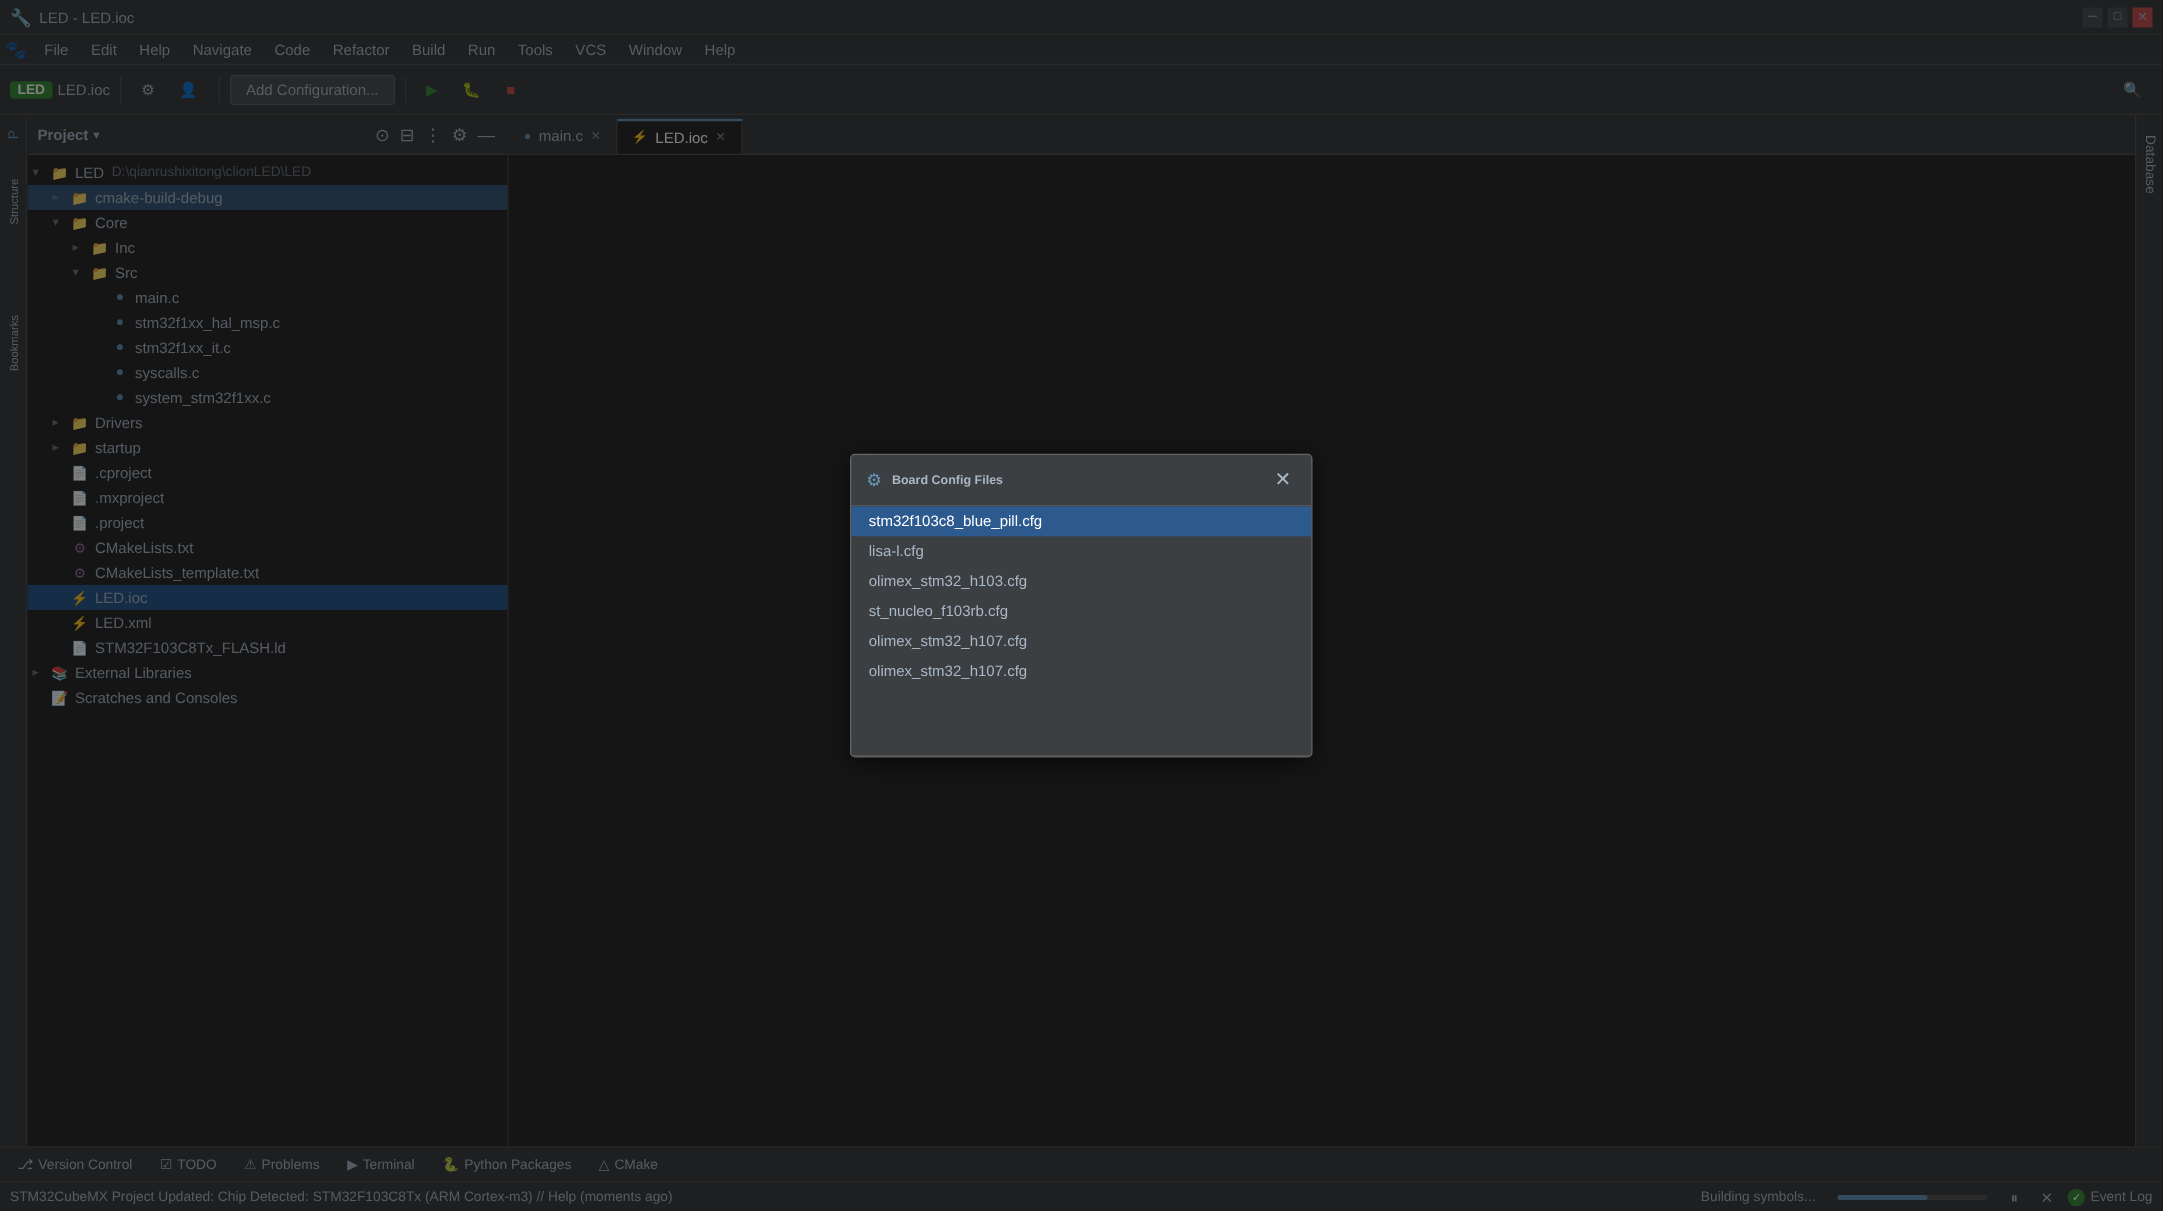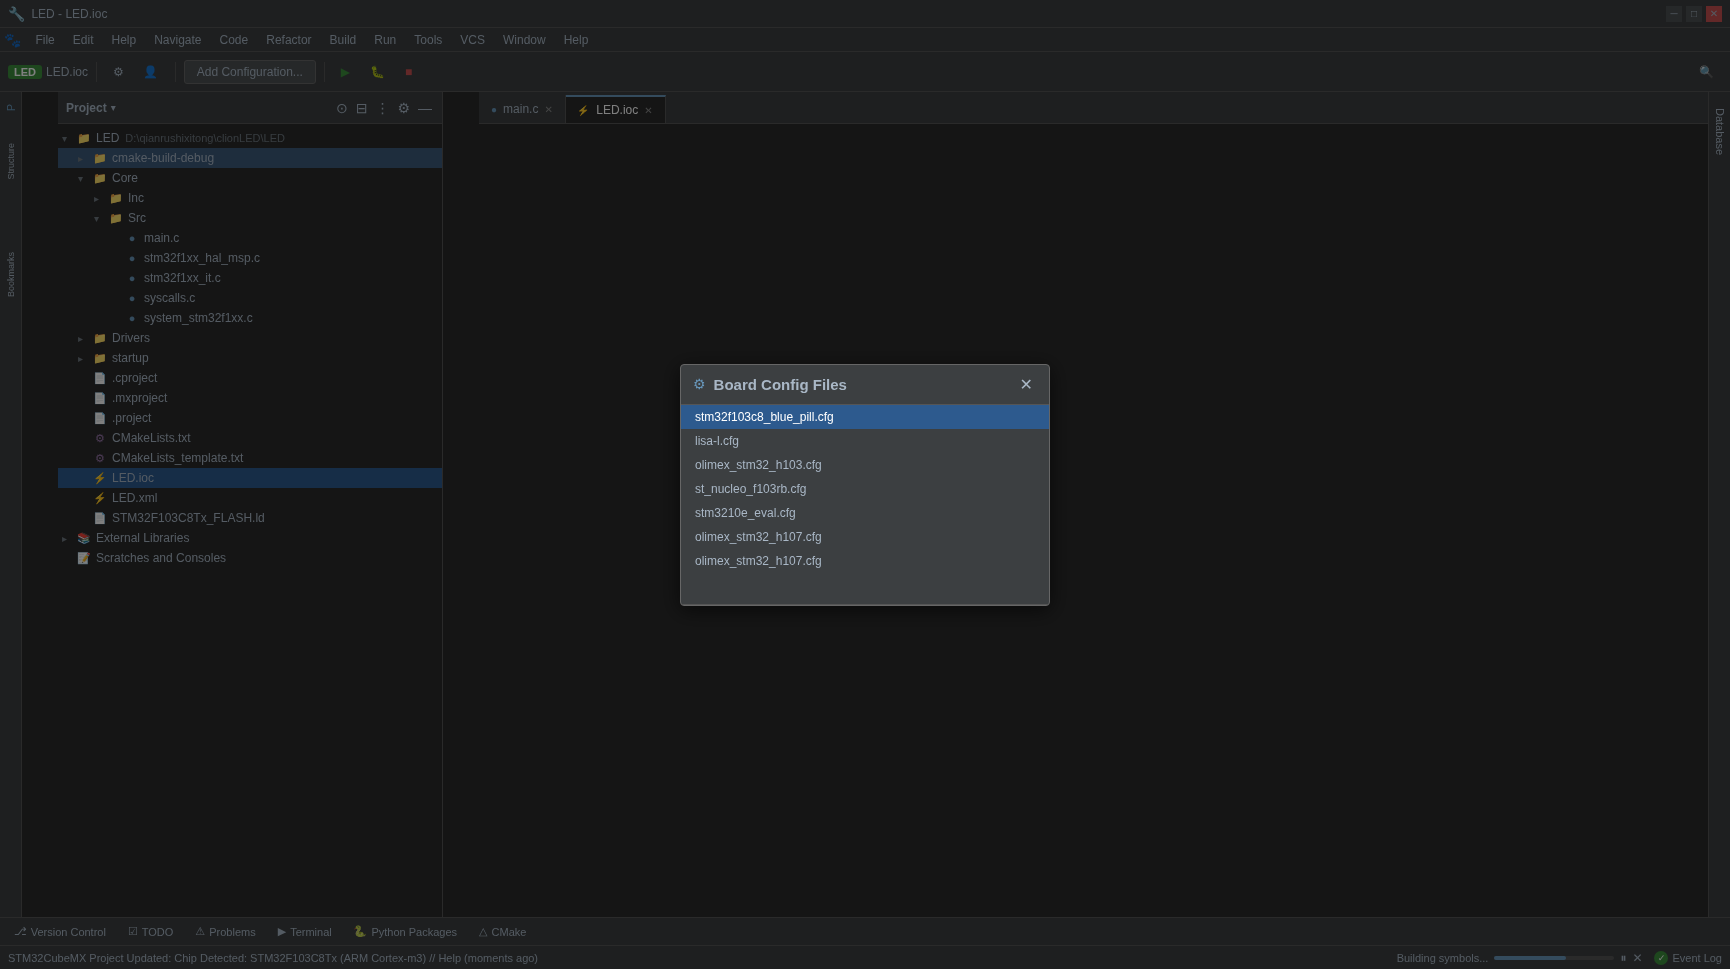--- a/index.html
+++ b/index.html
@@ -100,21 +100,20 @@
       font-size: 12px;
       cursor: pointer;
       border-radius: 3px;
     }
     .toolbar-spacer { flex: 1; }
 
     
     .main-layout {
       display: flex;
       height: calc(969px - 28px - 24px - 40px - 28px - 24px);
-      gap: 36px;
     }
 
     
     .sidebar-icons {
       width: 22px;
       background: #3c3f41;
       display: flex;
       flex-direction: column;
       align-items: center;
       padding-top: 8px;
@@ -335,21 +334,21 @@
     }
     .dialog-header {
       display: flex;
       align-items: center;
       padding: 10px 12px;
       border-bottom: 1px solid #555;
       gap: 8px;
     }
     .dialog-title {
       flex: 1;
-      font-size: 15px;
+      font-size: 10px;
       font-weight: bold;
       color: #a9b7c6;
     }
     .dialog-close {
       background: transparent;
       border: none;
       color: #a9b7c6;
       font-size: 16px;
       cursor: pointer;
       padding: 0 4px;
@@ -392,21 +391,21 @@
     }
     .dialog-btn-secondary {
       background: #4c5052;
       color: #a9b7c6;
     }
 
     
     .progress-area {
       display: flex;
       align-items: center;
-      gap: 6px;
+      gap: 18px;
     }
     .progress-bar-track {
       width: 120px;
       height: 4px;
       background: #555;
       border-radius: 2px;
     }
     .progress-bar-fill {
       width: 60%;
       height: 100%;
@@ -741,18 +740,17 @@
     <div class="dialog-header">
       <span style="font-size:14px; color:#6897bb;">⚙</span>
       <span class="dialog-title">Board Config Files</span>
       <button class="dialog-close">✕</button>
     </div>
     <div class="dialog-list">
       <div class="list-item selected">stm32f103c8_blue_pill.cfg</div>
       <div class="list-item">lisa-l.cfg</div>
       <div class="list-item">olimex_stm32_h103.cfg</div>
       <div class="list-item">st_nucleo_f103rb.cfg</div>
-      <div class="list-item">stm3210e_eval.cfg</div>
       <div class="list-item">olimex_stm32_h107.cfg</div>
       <div class="list-item">olimex_stm32_h107.cfg</div>
     </div>
   </div>
 </div>
 
 </body></html>

